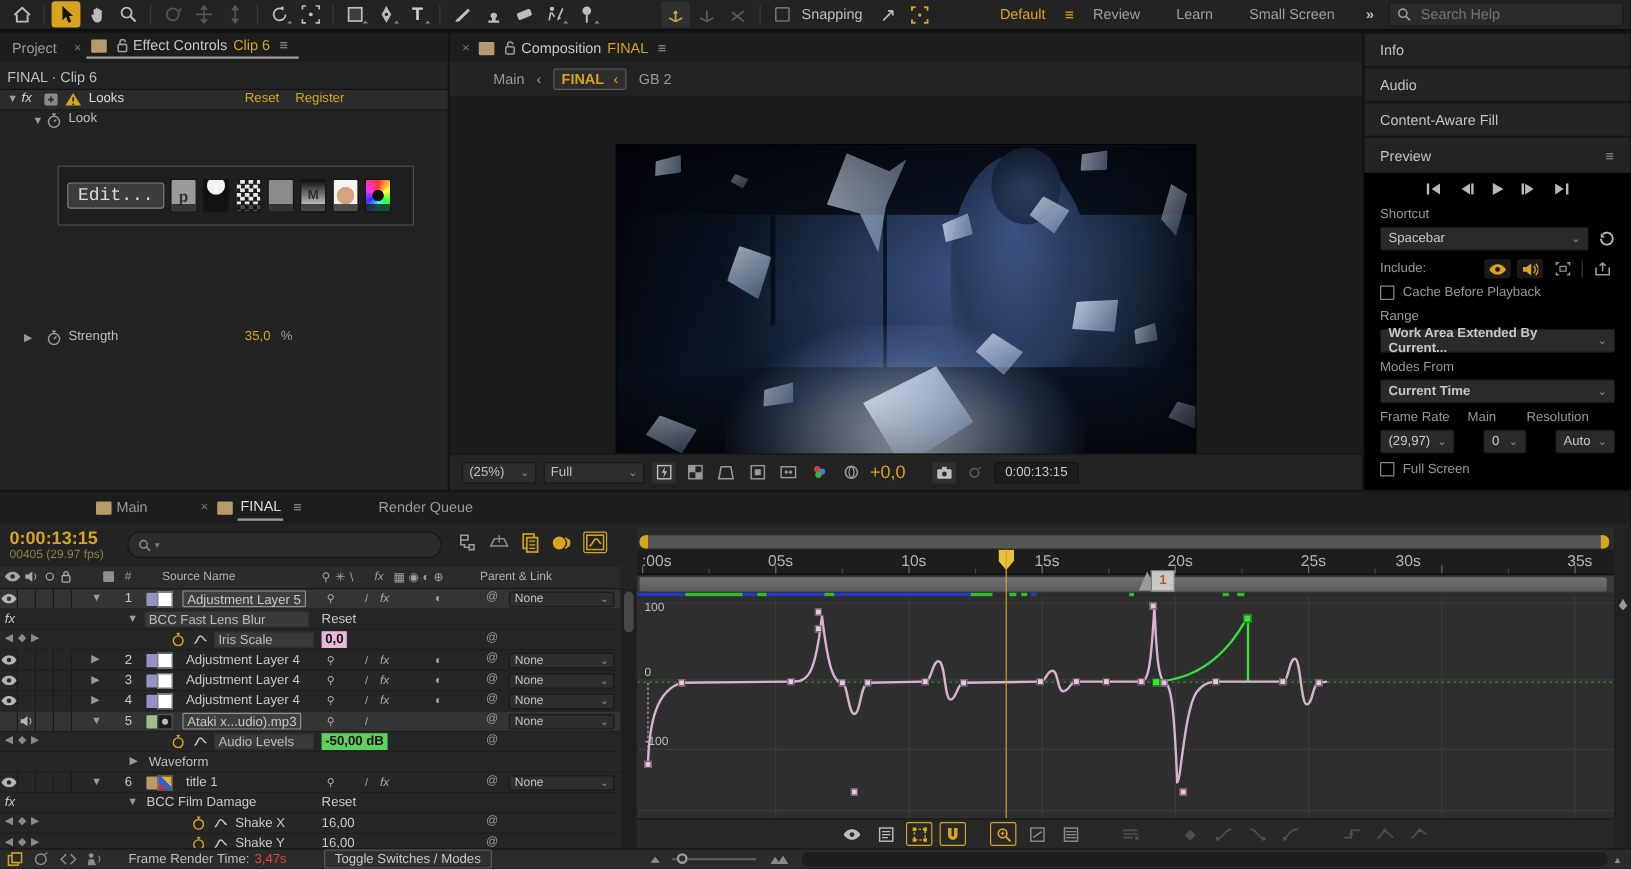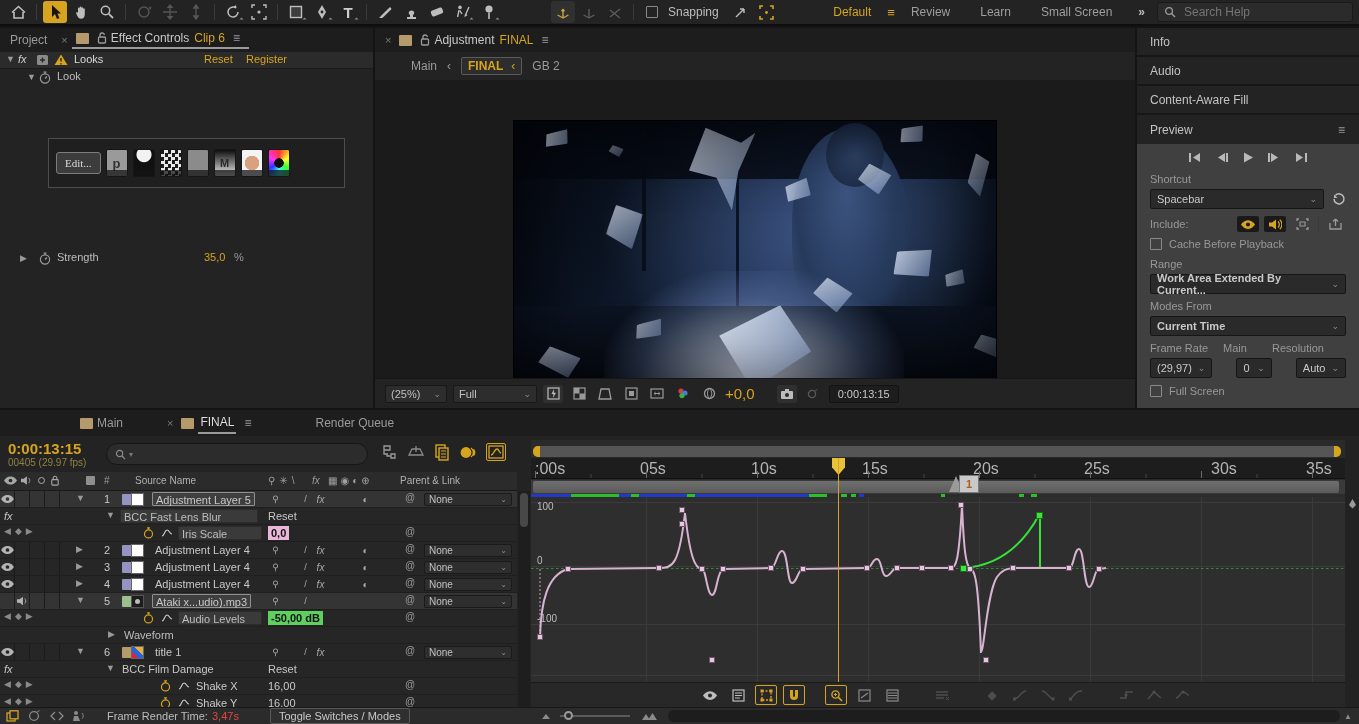--- a/index.html
+++ b/index.html
@@ -44,21 +44,21 @@
      linear-gradient(118deg,#05080f 0%,#0c1524 28%,#1b2c4c 55%,#0d1726 82%,#05080f 100%);
      overflow:hidden;outline:1px solid #000;}
   .shard{position:absolute;background:linear-gradient(135deg,rgba(235,242,255,.95),rgba(150,180,230,.55));clip-path:polygon(18% 0,100% 14%,82% 100%,0 72%);}
   #compbar{position:absolute;left:0;bottom:0;width:760px;height:30px;background:#232323;border-top:1px solid #161616;display:flex;align-items:center;gap:6px;padding:0 10px;font-size:11px;}
   .dd{background:#2d2d2d;border:1px solid #171717;border-radius:2px;height:18px;display:flex;align-items:center;justify-content:space-between;color:#c0c0c0;padding:0 5px;font-size:11px;}
   .chev{color:#8d8d8d;font-size:9px;margin-left:6px;}
   .baricon{width:20px;height:18px;display:flex;align-items:center;justify-content:center;flex:none;}
   .tcbox{background:#1d1d1d;border:1px solid #131313;border-radius:2px;padding:2px 8px;color:#c8c8c8;font-size:11px;}
 
   
-  #right{left:1137px;top:28px;width:222px;height:380px;background:#404040;font-size:12px;}
+  #right{left:1137px;top:28px;width:222px;height:380px;background:#000000;font-size:12px;}
   .rsec{height:29px;display:flex;align-items:center;padding:0 13px;color:#c3c3c3;border-bottom:2px solid #161616;background:#232323;}
   .rlabel{color:#989898;font-size:11px;}
   .rdd{background:#2a2a2a;border:1px solid #161616;border-radius:2px;height:20px;display:flex;align-items:center;justify-content:space-between;padding:0 6px;color:#c8c8c8;font-size:11px;}
   .incbtn{width:22px;height:16px;border-radius:2px;background:#1a1a1a;display:flex;align-items:center;justify-content:center;}
 
   
   #tl{left:0;top:410px;width:1359px;height:314px;background:#232323;}
   #tltabs{height:26px;background:#1d1d1d;display:flex;align-items:center;font-size:12px;}
   .trow{position:relative;height:17px;background:#262626;border-bottom:1px solid #1f1f1f;font-size:11px;}
   .trow.sel{background:#343434;}
@@ -71,21 +71,21 @@
   .pick{position:absolute;left:405px;top:1px;color:#999;font-size:10px;}
   .keynav{position:absolute;left:4px;top:1px;color:#8a8a8a;font-size:9px;letter-spacing:4px;}
   .stopw{position:absolute;left:143px;top:2px;}
   .gph{position:absolute;left:161px;top:3px;}
   .labelsq{position:absolute;left:122px;top:3px;width:11px;height:11px;border-radius:1px;}
   .twirl{position:absolute;left:76px;top:2px;color:#9a9a9a;font-size:9px;}
   .lthumb{position:absolute;left:131px;top:2px;width:13px;height:13px;}
   .valhl{position:absolute;left:268px;top:1px;height:14px;line-height:14px;padding:0 3px;color:#111;font-weight:bold;}
   .gicon{display:flex;align-items:center;justify-content:center;width:22px;height:20px;flex:none;}
   .gib{border:1px solid #d6a41f;border-radius:2px;}
-  .ruler-tick{position:absolute;top:2px;font-size:16px;color:#b4b4b4;}
+  .ruler-tick{position:absolute;top:2px;font-size:13px;color:#b4b4b4;}
   .cacheseg{position:absolute;top:0;height:3px;}
   .kf{position:absolute;width:6px;height:6px;background:#e7c6e0;border:1px solid #6e5468;}
   .kfg{position:absolute;width:7px;height:7px;background:#39e639;border:1px solid #1c6e1c;}
 </style>
 </head>
 <body>
 
 <div id="app">
 
   <div id="toolbar" class="abs">
@@ -241,20 +241,21 @@
         <span class="paneltag"></span>
         <svg width="10" height="12" viewBox="0 0 10 12" style="margin:0 4px;">
             <rect x="1.5" y="5" width="7" height="6" rx="1" fill="none" stroke="#9a9a9a" stroke-width="1.3"></rect>
             <path d="M3 5V3.4A2.2 2.2 0 0 1 7.4 3" fill="none" stroke="#9a9a9a" stroke-width="1.3"></path>
           </svg>
         <span style="color:#c8c8c8;">Effect Controls</span>
         <span style="color:#d6a41f;margin-left:5px;">Clip 6</span>
         <span class="menu3" style="margin:0 8px;">≡</span>
       </div>
     </div>
+    <div style="padding:5px 6px 3px;font-size:12px;color:#bdbdbd;border-bottom:1px solid #111;">FINAL · Clip 6</div>
 
     <div style="position:relative;height:17px;background:#2b2b2b;border-bottom:1px solid #1a1a1a;font-size:11px;">
       <span class="abs" style="left:6px;top:2px;color:#9a9a9a;font-size:9px;">▼</span>
       <span class="abs" style="left:18px;top:1px;font-style:italic;color:#cfcfcf;">fx</span>
       <svg class="abs" style="left:36px;top:2px;" width="13" height="12" viewBox="0 0 13 12">
           <rect x="1" y="1" width="11" height="10" rx="1.5" fill="#8a8a8a"></rect>
           <path d="M6.5 3.5v5M4 6h5" stroke="#2a2a2a" stroke-width="1.4"></path>
         </svg>
       <svg class="abs" style="left:54px;top:2px;" width="14" height="12" viewBox="0 0 14 12">
           <path d="M7 .5 13.5 11H.5z" fill="#d6a41f"></path>
@@ -268,21 +269,21 @@
     <div class="ecrow">
       <span class="abs" style="left:27px;top:3px;color:#9a9a9a;font-size:9px;">▼</span>
       <svg class="abs" style="left:39px;top:2px;" width="12" height="13" viewBox="0 0 12 13">
           <circle cx="6" cy="7.5" r="4.6" fill="none" stroke="#9a9a9a" stroke-width="1.2"></circle>
           <path d="M4.5 1h3M6 1v2M6 7.5l2-2" stroke="#9a9a9a" stroke-width="1.2"></path>
         </svg>
       <span class="abs" style="left:57px;top:1px;color:#bdbdbd;">Look</span>
     </div>
 
     <div class="abs" style="left:48px;top:110px;width:297px;height:50px;border:1px solid #4d4d4d;background:#1f1f1f;display:flex;align-items:center;gap:5px;padding:0 7px;">
-      <button style="background:#3c3c3c;border:1px solid #7d7d7d;border-radius:3px;color:#dcdcdc;font-size:11px;height:22px;padding:0 8px;font-family:Liberation Serif, serif;">Edit...</button>
+      <button style="background:#3c3c3c;border:1px solid #7d7d7d;border-radius:3px;color:#dcdcdc;font-size:15px;height:22px;padding:0 8px;font-family:Liberation Mono, monospace;">Edit...</button>
       <span class="thumb" style="background:#9a9a9a;display:flex;align-items:center;justify-content:center;color:#333;font-weight:bold;font-size:13px;">p</span>
       <span class="thumb" style="background:radial-gradient(circle at 50% 18%, #f2f2f2 0 7px, #111 8px);"></span>
       <span class="thumb" style="background:repeating-conic-gradient(#e8e8e8 0 25%, #1c1c1c 0 50%) 0 0/7px 7px;"></span>
       <span class="thumb" style="background:#8b8b8b;"></span>
       <span class="thumb" style="background:linear-gradient(#0c0c0c,#ededed);display:flex;align-items:center;justify-content:center;color:#2a2a2a;font-weight:bold;font-size:11px;">M</span>
       <span class="thumb" style="background:radial-gradient(circle,#d9a27e 0 7px,#f4f4f4 7.5px);"></span>
       <span class="thumb" style="background:radial-gradient(circle,#0c0c0c 0 4.5px,transparent 5px),conic-gradient(#f33,#ff3,#3f3,#3ff,#33f,#f3f,#f33);border-radius:2px;"></span>
     </div>
 
     <div class="ecrow abs" style="left:0;top:164px;width:373px;">
@@ -298,21 +299,21 @@
   </div>
 
   <div id="comp" class="abs">
     <div class="tabbar">
       <span class="tabx" style="padding-left:10px;">×</span>
       <span class="paneltag"></span>
       <svg width="10" height="12" viewBox="0 0 10 12" style="margin:0 4px;">
           <rect x="1.5" y="5" width="7" height="6" rx="1" fill="none" stroke="#9a9a9a" stroke-width="1.3"></rect>
           <path d="M3 5V3.4A2.2 2.2 0 0 1 7.4 3" fill="none" stroke="#9a9a9a" stroke-width="1.3"></path>
         </svg>
-      <span style="color:#c8c8c8;">Adjustment</span>
+      <span style="color:#c8c8c8;">Composition</span>
       <span style="color:#d6a41f;margin-left:5px;">FINAL</span>
       <span class="menu3" style="margin:0 8px;">≡</span>
     </div>
     <div style="height:28px;display:flex;align-items:center;font-size:12px;padding-left:36px;gap:10px;background:#232323;">
       <span class="dim">Main</span>
       <span class="dim">‹</span>
       <span style="border:1px solid #5a5a5a;background:#2d2d2d;border-radius:2px;padding:1px 6px;display:flex;gap:8px;">
         <span class="yellow" style="font-weight:bold;">FINAL</span>
         <span class="yellow">‹</span>
       </span>
@@ -871,21 +872,21 @@
         <div style="position:absolute;right:0;top:0;width:7px;height:11px;background:#d6a41f;border-radius:0 5px 5px 0;"></div>
       </div>
 
       <div class="abs" style="left:0;top:18px;width:814px;height:21px;background:#1d1d1d;border-bottom:1px solid #101010;">
         <span class="ruler-tick" style="left:4px;">:00s</span>
         <span class="ruler-tick" style="left:109px;">05s</span>
         <span class="ruler-tick" style="left:220px;">10s</span>
         <span class="ruler-tick" style="left:331px;">15s</span>
         <span class="ruler-tick" style="left:442px;">20s</span>
         <span class="ruler-tick" style="left:553px;">25s</span>
-        <span class="ruler-tick" style="left:680px;">30s</span>
+        <span class="ruler-tick" style="left:632px;">30s</span>
         <span class="ruler-tick" style="left:775px;">35s</span>
         <svg class="abs" style="left:0;top:13px;" width="814" height="8">
           <g stroke="#6a6a6a">
               <path d="M4.5 0v7M115.5 0v7M226.5 0v7M337.5 0v7M448.5 0v7M559.5 0v7M670.5 0v7M781.5 0v7"></path>
             </g>
           <g stroke="#454545">
               <path d="M60 3v4M171 3v4M282 3v4M393 3v4M504 3v4M615 3v4M726 3v4"></path>
             </g>
         </svg>
       </div>

